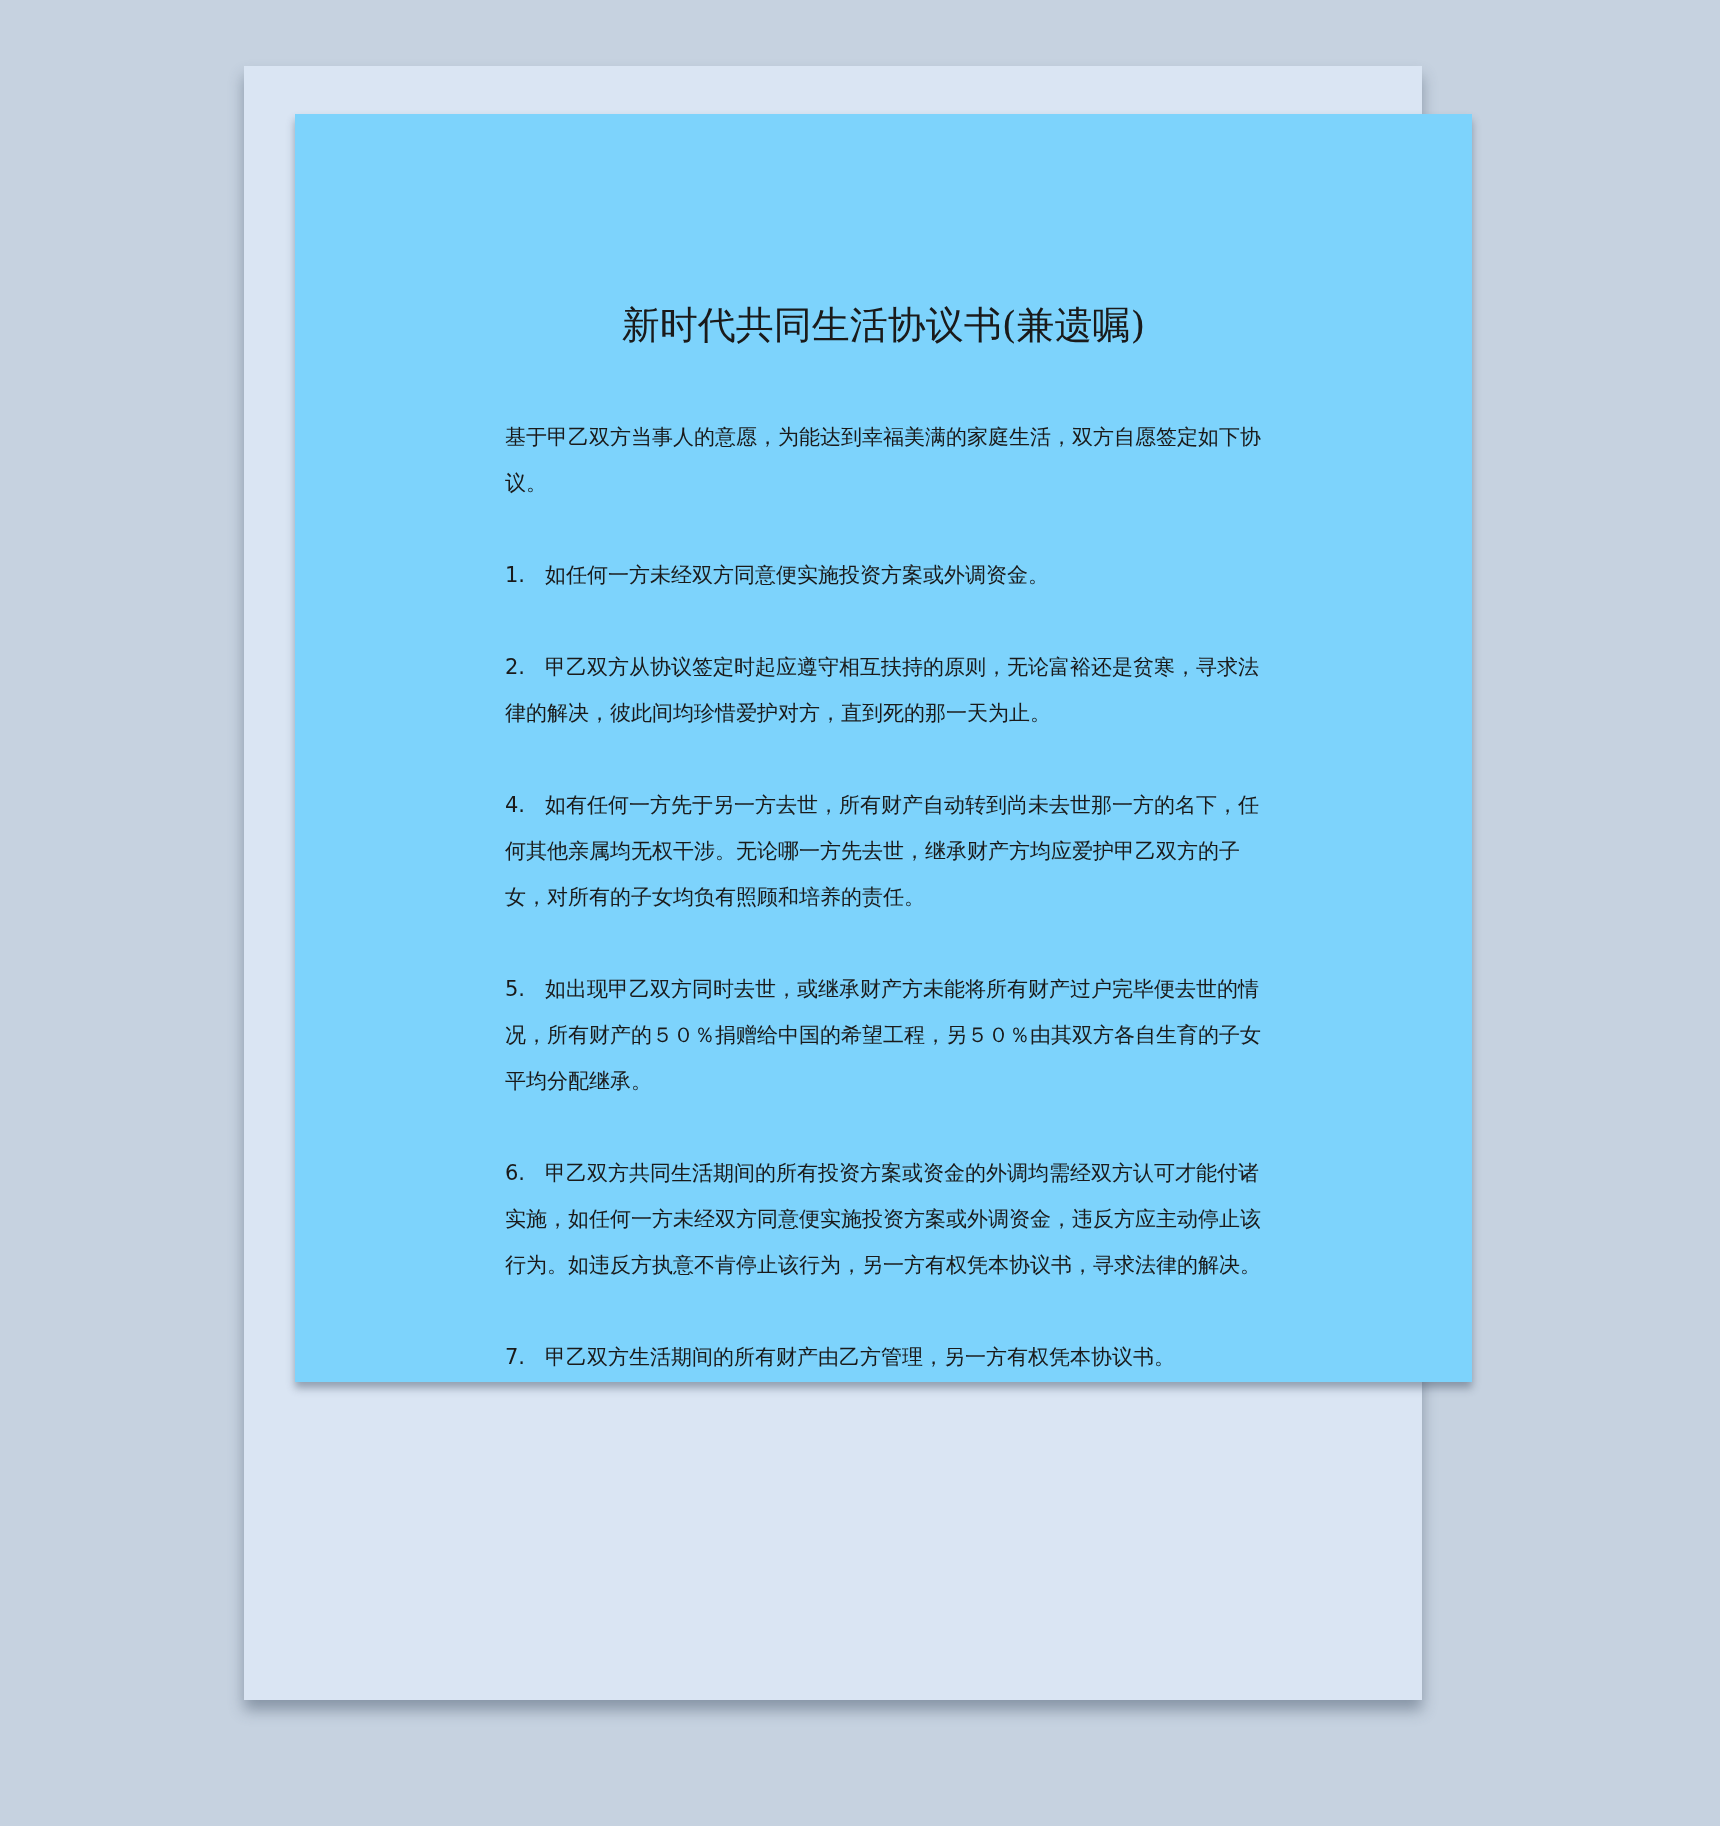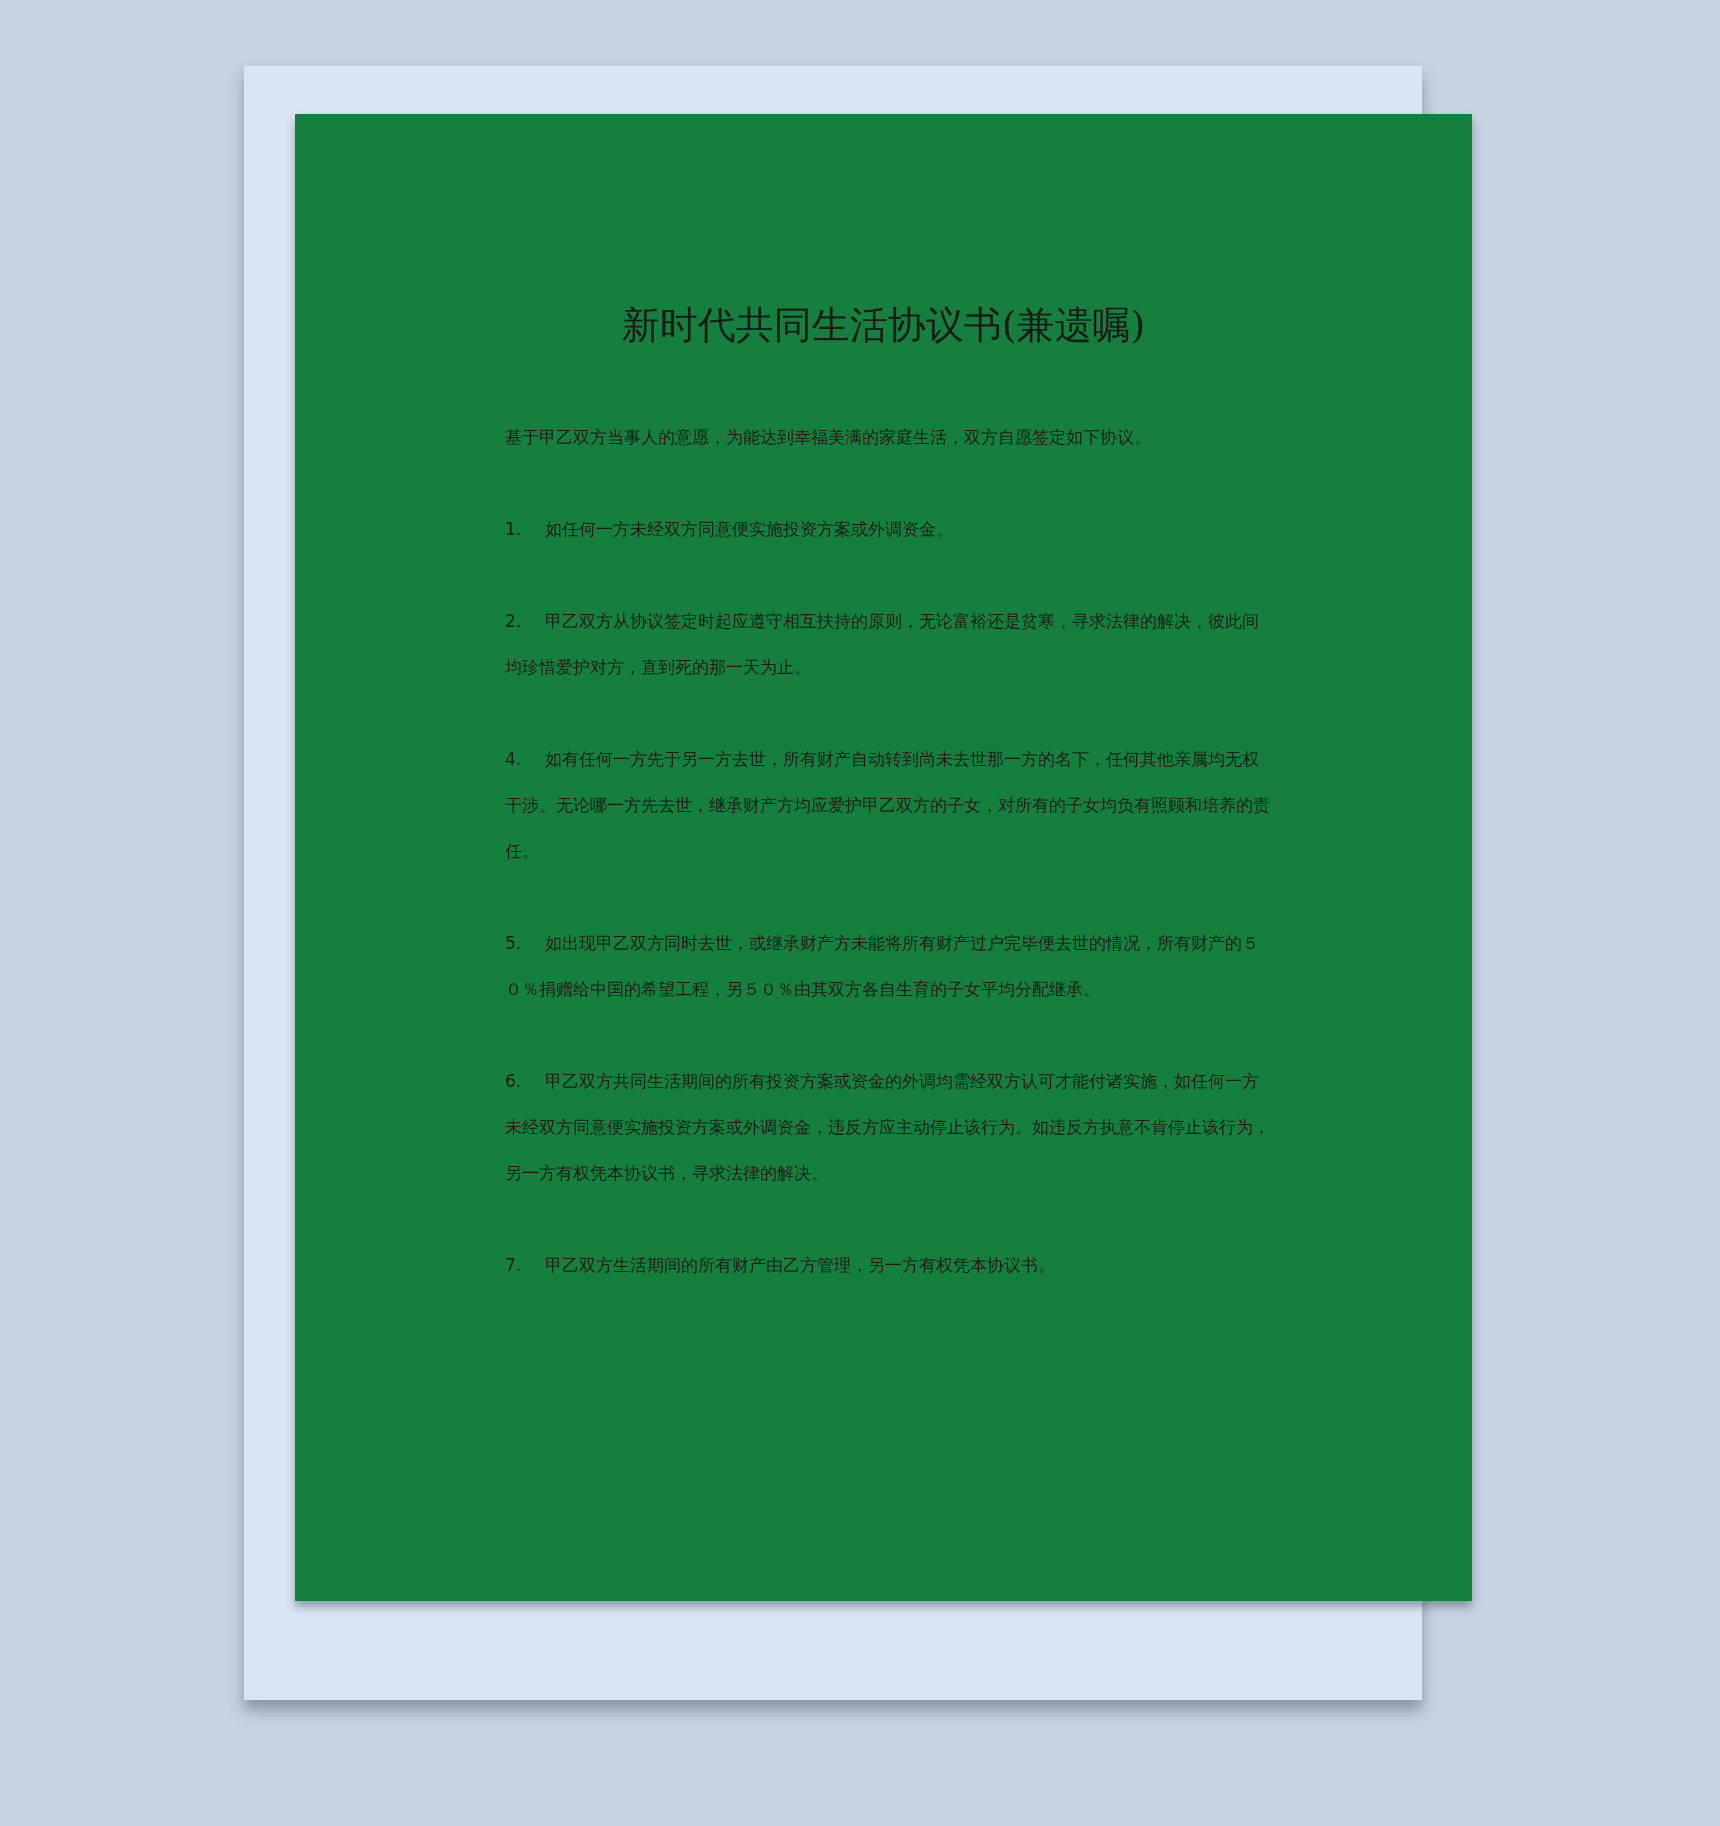--- a/index.html
+++ b/index.html
@@ -10,33 +10,33 @@
     font-family: "DejaVu Serif", "Liberation Serif", serif;
   }
   .back-page {
     position: absolute; left: 244px; top: 66px;
     width: 1178px; height: 1634px;
     background: #dae5f3;
     box-shadow: 0 10px 14px rgba(60,75,95,0.45);
   }
   .front-page {
     position: absolute; left: 295px; top: 114px;
-    width: 1177px; height: 1487px;
-    background: #15803d;
+    width: 1177px; height: 1268px;
+    background: #7dd3fc;
     box-shadow: 0 6px 8px rgba(60,75,95,0.45);
   }
   .title {
     position: absolute; left: 0; right: 0; top: 186px;
     text-align: center;
     font-size: 38px; color: #1a1a1a; letter-spacing: 0px;
     font-family: "DejaVu Serif", "Liberation Serif", serif;
   }
   .body-text {
     position: absolute; left: 210px; width: 770px; top: 300px;
-    font-size: 17px; color: #1a1a1a;
+    font-size: 21px; color: #1a1a1a;
     line-height: 46px;
   }
   .para { margin: 0; }
   .para + .para { margin-top: 46px; }
   .num {
     font-family: "DejaVu Sans", "Liberation Sans", sans-serif;
     display: inline-block; width: 40px;
   }
 </style>
 </head>

